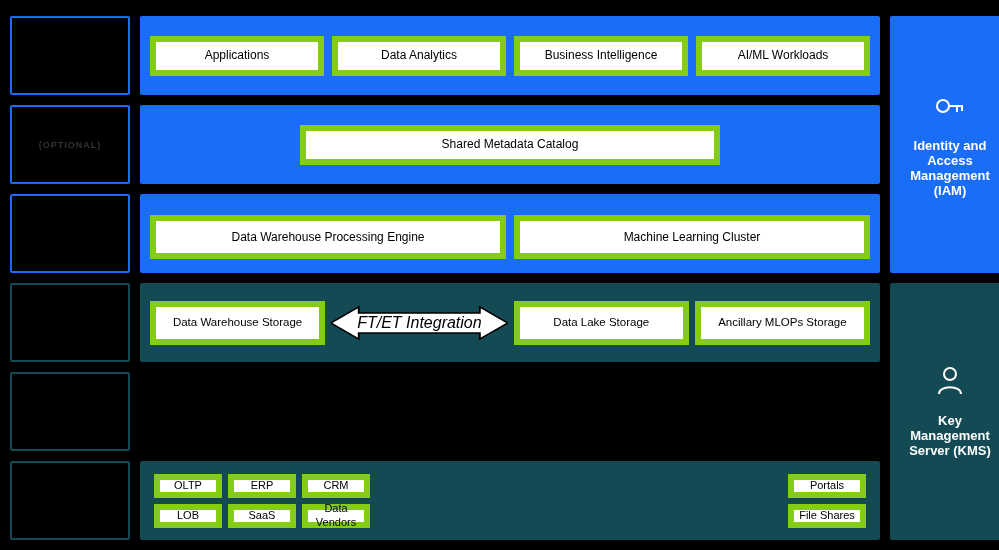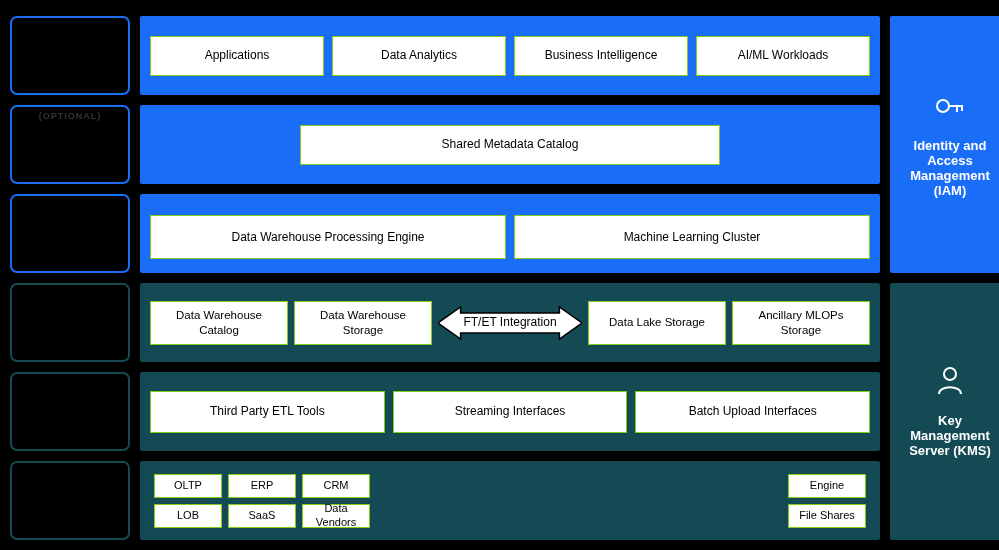--- a/index.html
+++ b/index.html
@@ -19,27 +19,28 @@
     gap: 10px;
     padding: 16px 10px 10px 10px;
     width: 999px;
     height: 550px;
   }
   
   .left-label {
     border: 2px solid;
     background: #000;
     display: flex;
+    align-items: center;
     justify-content: center;
     text-align: center;
     color: #000; 
     font-weight: 600;
     font-size: 12px;
     padding: 4px;
-    border-radius: 7px;
+    border-radius: 2px;
   }
   .left-label.blue { border-color:#1a6df6; }
   .left-label.teal { border-color:#134a54; }
   .left-label .hidden-label { visibility: hidden; }
   .left-label .optional {
     color:#333;
     font-size:9px;
     letter-spacing:1px;
     visibility: visible;
   }
@@ -66,21 +67,21 @@
     align-items:center;
     gap:8px;
     padding:8px 10px;
     border-radius:2px;
     justify-content:center;
   }
   .row.blue { background:#1a6df6; }
   .row.teal { background:#134a54; }
   .box {
     background:#fff;
-    border:1px solid #84cc16;
+    border:6px solid #84cc16;
     display:flex;
     align-items:center;
     justify-content:center;
     text-align:center;
     padding:6px 8px;
     font-size:12px;
     line-height:1.25;
     min-height:40px;
   }
   .box.small { min-height:24px; font-size:11px; padding:2px 4px;}
@@ -145,49 +146,43 @@
   <div class="row row2 blue" style="grid-column:2;grid-row:2;">
     <div class="box">Shared Metadata Catalog</div>
   </div>
 
   <div class="row row3 blue" style="grid-column:2;grid-row:3;">
     <div class="box">Data Warehouse Processing Engine</div>
     <div class="box">Machine Learning Cluster</div>
   </div>
 
   <div class="row row4 teal" style="grid-column:2;grid-row:4;">
-    <div class="box">Data Warehouse Catalog</div>
     <div class="box">Data Warehouse Storage</div>
     <div class="arrow-wrap">
       <svg width="100%" height="44" viewBox="0 0 140 44" preserveAspectRatio="none">
         <polygon points="0,22 22,6 22,12 118,12 118,6 140,22 118,38 118,32 22,32 22,38" fill="#fff" stroke="#000" stroke-width="1.5"></polygon>
       </svg>
-      <span style="position:absolute;font-size:12px;line-height:1.1;">FT/ET Integration</span>
+      <span style="position:absolute;font-size:16px;line-height:1.1;font-style:italic;">FT/ET Integration</span>
     </div>
     <div class="box">Data Lake Storage</div>
     <div class="box">Ancillary MLOPs Storage</div>
   </div>
 
-  <div class="row row5 teal" style="grid-column:2;grid-row:5;">
-    <div class="box">Third Party ETL Tools</div>
-    <div class="box">Streaming Interfaces</div>
-    <div class="box">Batch Upload Interfaces</div>
-  </div>
 
   <div class="row row6 teal" style="grid-column:2;grid-row:6;">
     <div class="src-group">
       <div class="box small">OLTP</div>
       <div class="box small">ERP</div>
       <div class="box small">CRM</div>
       <div class="box small">LOB</div>
       <div class="box small">SaaS</div>
       <div class="box small">Data Vendors</div>
     </div>
     <div class="src-group mid">
-      <div class="box small">Engine</div>
+      <div class="box small">Portals</div>
       <div class="box small">File Shares</div>
     </div>
   </div>
 
   <div class="right-panel blue" style="grid-column:3;">
     <span class="icon">
       <svg width="30" height="28" viewBox="0 0 30 28" fill="none" stroke="#fff" stroke-width="2">
         <circle cx="8" cy="14" r="6"></circle>
         <line x1="14" y1="14" x2="28" y2="14"></line>
         <line x1="22" y1="14" x2="22" y2="20"></line>

